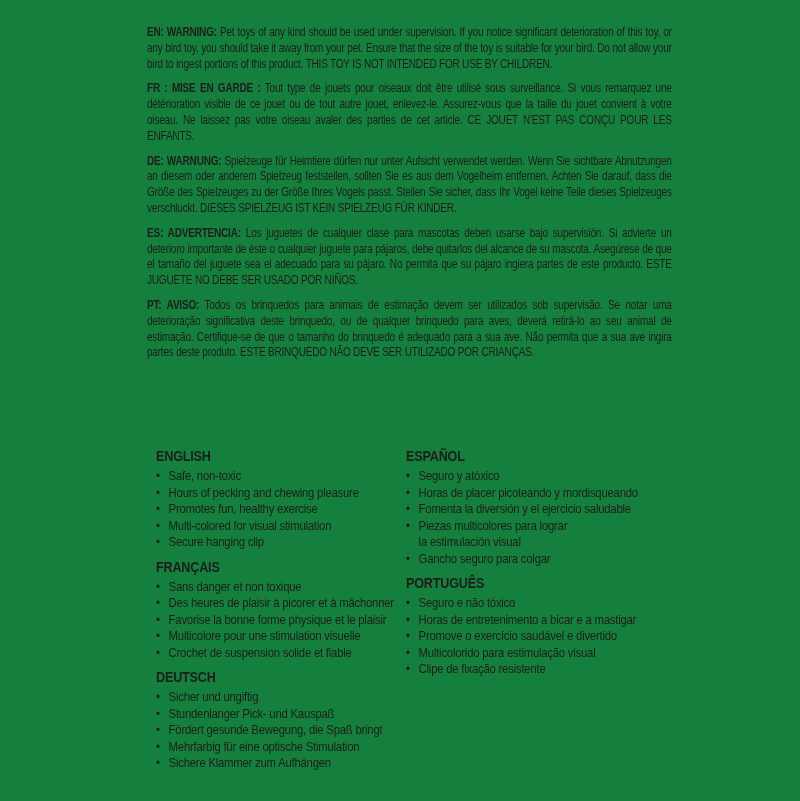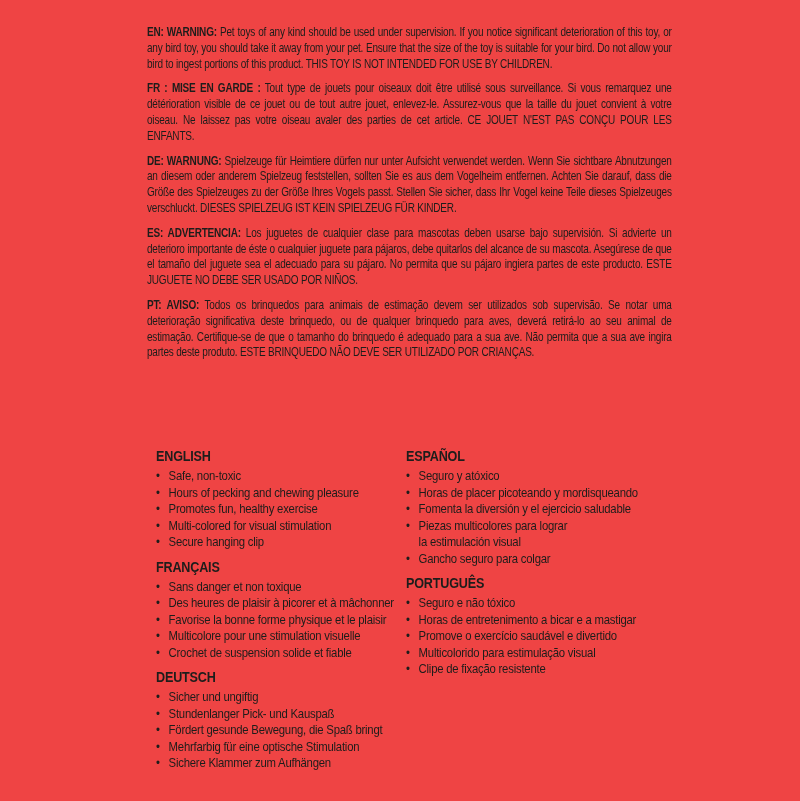--- a/index.html
+++ b/index.html
@@ -1,18 +1,18 @@
 <!DOCTYPE html>
 <html><head>
 <meta charset="utf-8">
 <style>
   html, body { margin:0; padding:0; background:#ffffff; }
   .sheet {
     position:relative; width:800px; height:801px; margin:0 auto;
-    background:#ef4444; overflow:hidden;
+    background:#15803d; overflow:hidden;
     font-family:"Liberation Sans", sans-serif; color:#1d1d1b;
     -webkit-font-smoothing:antialiased;
   }
   
   .warnings {
     position:absolute; left:147px; top:25px; width:660px;
     transform:scaleX(0.795); transform-origin:0 0;
   }
   .warnings p {
     margin:0 0 9px 0; font-size:12.6px; line-height:15.8px;

